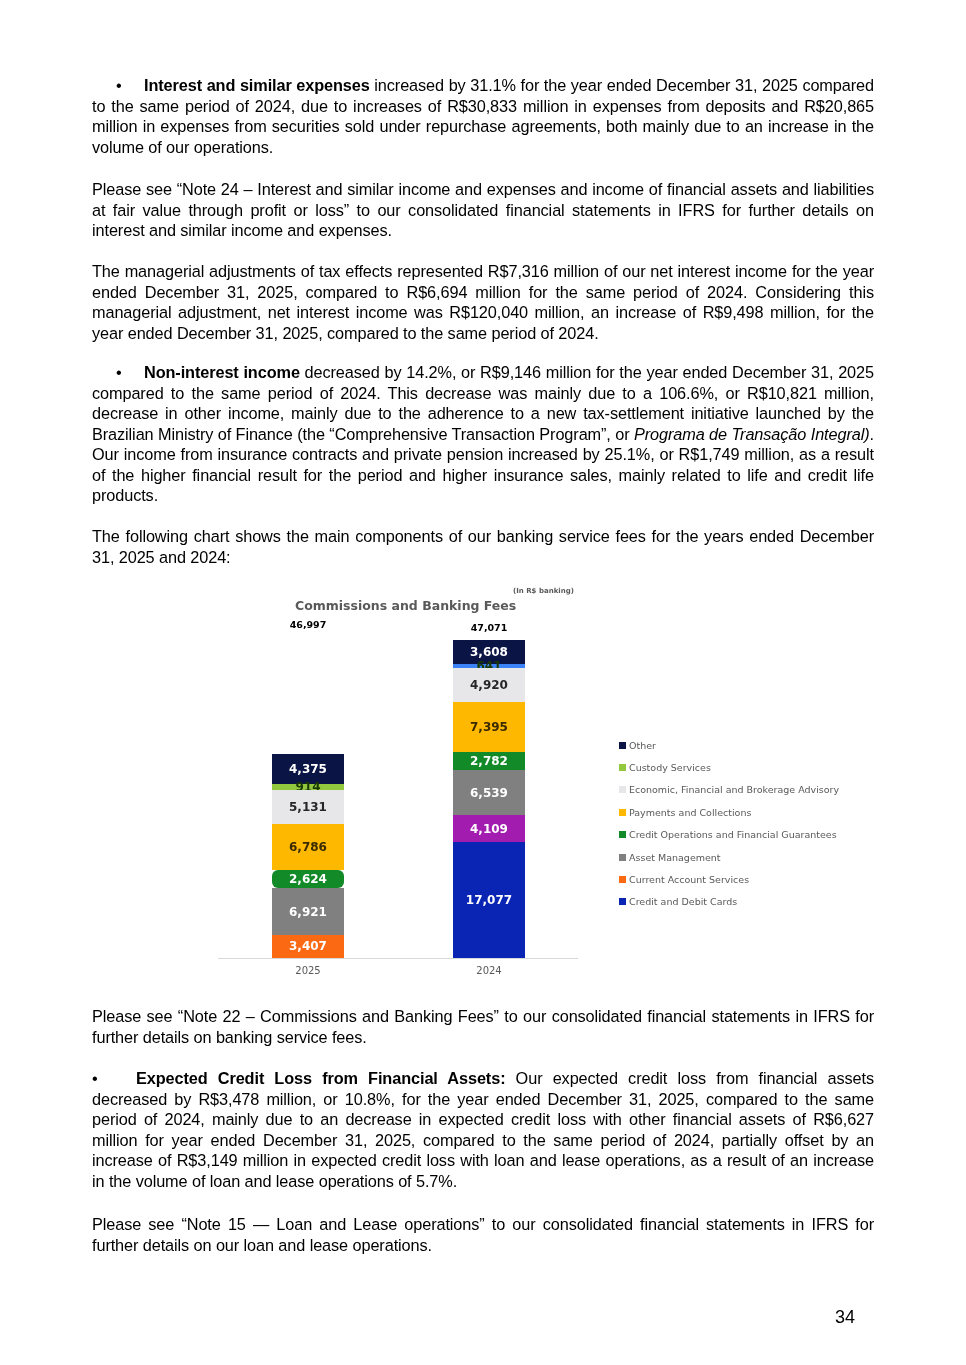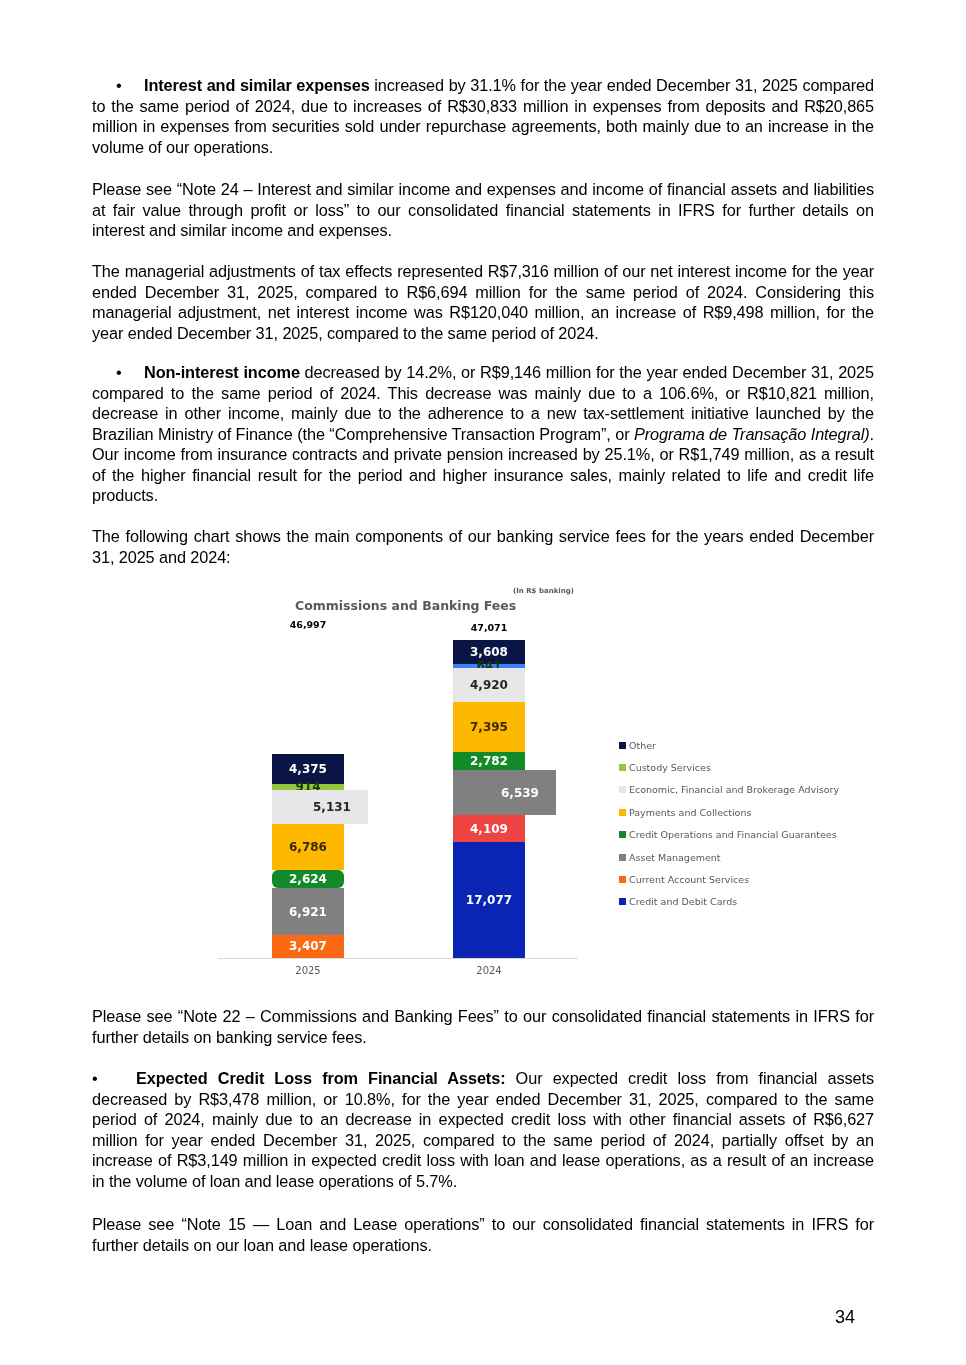--- a/index.html
+++ b/index.html
@@ -43,28 +43,28 @@
 <div class="chart">
   <div class="chart-unit">(In R$ banking)</div>
   <div class="chart-title">Commissions and Banking Fees</div>
   <div class="total" style="left:57px; top:34px;">46,997</div>
   <div class="total" style="left:238px; top:37px;">47,071</div>
   <div class="bar" id="bar0" style="left:57px;">
       <div class="seg" style="height: 23.0531px; background: rgb(251, 106, 19); color: rgb(255, 255, 255);">3,407</div>
       <div class="seg" style="height: 46.8302px; background: rgb(128, 128, 128); color: rgb(255, 255, 255);">6,921</div>
       <div class="seg" style="height: 17.755px; background: rgb(19, 138, 40); color: rgb(255, 255, 255); border-radius: 6px;">2,624</div>
       <div class="seg" style="height: 45.9167px; background: rgb(255, 184, 0); color: rgb(58, 42, 0);">6,786</div>
-      <div class="seg" style="height: 34.7183px; background: rgb(231, 231, 234); color: rgb(38, 38, 38); padding-left: 24px;">5,131</div>
+      <div class="seg" style="height: 34.7183px; background: rgb(231, 231, 234); color: rgb(38, 38, 38);">5,131</div>
       <div class="seg" style="height: 6.18448px; background: rgb(146, 200, 62); color: rgb(27, 58, 0);">914</div>
       <div class="seg" style="height: 29.603px; background: rgb(11, 21, 69); color: rgb(255, 255, 255);">4,375</div>
     </div>
   <div class="bar" id="bar1" style="left:238px;">
       <div class="seg" style="height: 115.55px; background: rgb(10, 36, 180); color: rgb(255, 255, 255);">17,077</div>
-      <div class="seg" style="height: 27.8031px; background: #ef4444; color: rgb(255, 255, 255);">4,109</div>
-      <div class="seg" style="height: 44.2454px; background: rgb(128, 128, 128); color: rgb(255, 255, 255); padding-left: 31px;">6,539</div>
+      <div class="seg" style="height: 27.8031px; background: #a21caf; color: rgb(255, 255, 255);">4,109</div>
+      <div class="seg" style="height: 44.2454px; background: rgb(128, 128, 128); color: rgb(255, 255, 255);">6,539</div>
       <div class="seg" style="height: 18.8241px; background: rgb(19, 138, 40); color: rgb(255, 255, 255);">2,782</div>
       <div class="seg" style="height: 50.0374px; background: rgb(255, 184, 0); color: rgb(58, 42, 0);">7,395</div>
       <div class="seg" style="height: 33.2906px; background: rgb(231, 231, 234); color: rgb(38, 38, 38);">4,920</div>
       <div class="seg" style="height: 4.33726px; background: #3b82f6; color: rgb(27, 58, 0);">641</div>
       <div class="seg" style="height: 24.4131px; background: rgb(11, 21, 69); color: rgb(255, 255, 255);">3,608</div>
     </div>
   <div class="axis"></div>
   <div class="xlabel" style="left:57px;">2025</div>
   <div class="xlabel" style="left:238px;">2024</div>
   <div class="legend" id="legend">

